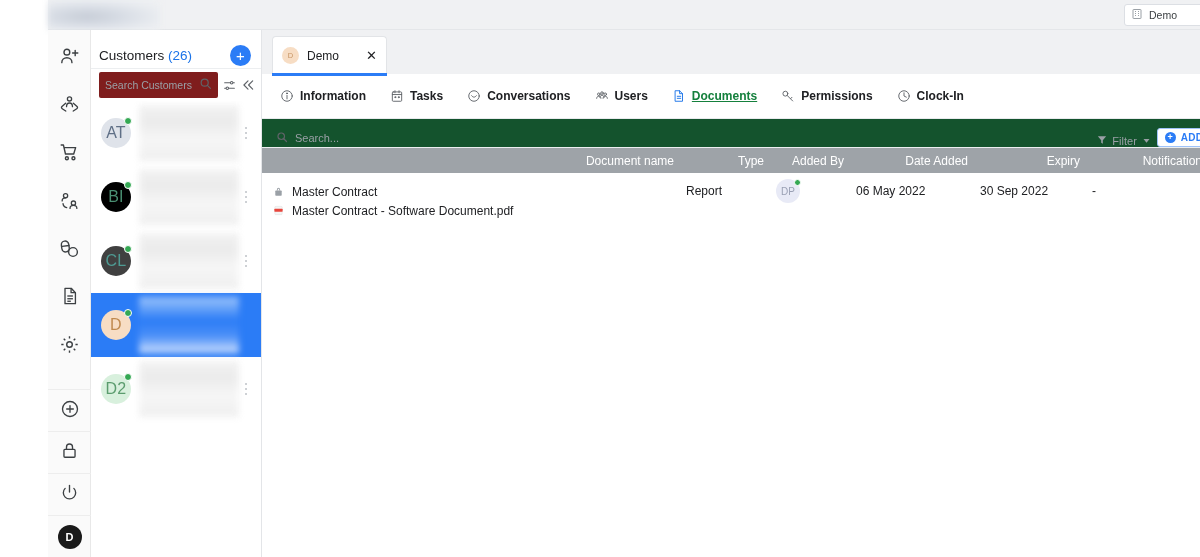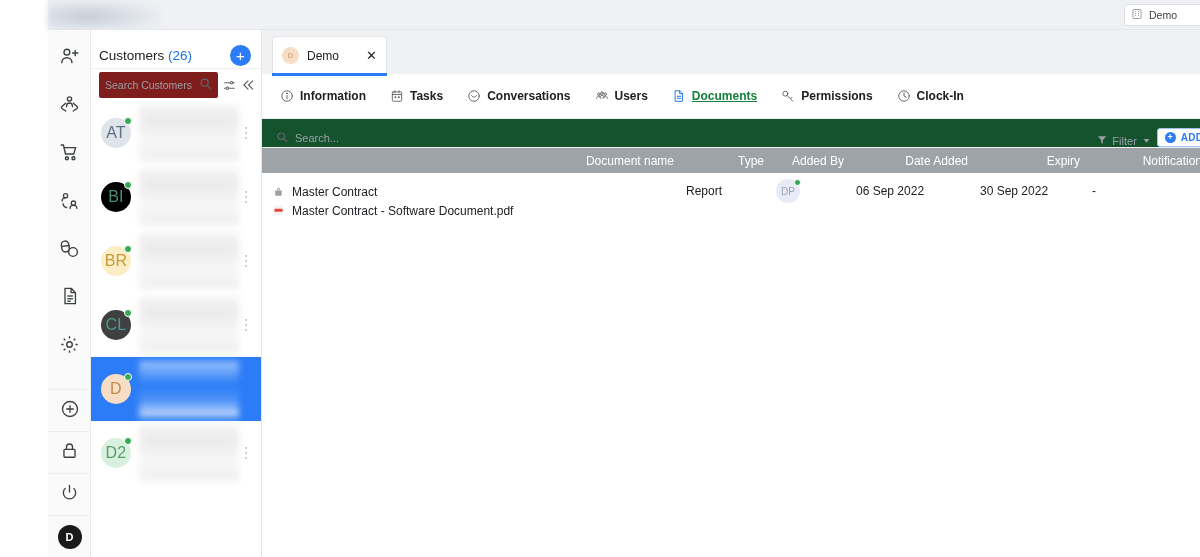--- a/index.html
+++ b/index.html
@@ -341,32 +341,20 @@
           <div class="blur-body"></div>
           <div class="kebab">
             <i></i>
             <i></i>
             <i></i>
           </div>
         </div>
         <div class="cust-row">
           <div class="av-wrap">
             <div class="av" style="background:#000000;color:#4a8f72">BI</div>
-            <span class="dot"></span>
-          </div>
-          <div class="blur-body"></div>
-          <div class="kebab">
-            <i></i>
-            <i></i>
-            <i></i>
-          </div>
-        </div>
-        <div class="cust-row">
-          <div class="av-wrap">
-            <div class="av" style="background:#fbedc6;color:#c39b3b">BR</div>
             <span class="dot"></span>
           </div>
           <div class="blur-body"></div>
           <div class="kebab">
             <i></i>
             <i></i>
             <i></i>
           </div>
         </div>
         <div class="cust-row">
@@ -569,21 +557,21 @@
                 <span class="file-name">Master Contract - Software Document.pdf</span>
               </div>
             </td>
             <td class="cell-mid">Report</td>
             <td>
               <div class="row-av-wrap">
                 <div class="row-av">DP</div>
                 <span class="row-dot"></span>
               </div>
             </td>
-            <td class="cell-mid">06 Sep 2022</td>
+            <td class="cell-mid">06 May 2022</td>
             <td class="cell-mid">30 Sep 2022</td>
             <td class="cell-mid">-</td>
             <td>
               <div class="row-kebab">
                 <i></i>
                 <i></i>
                 <i></i>
               </div>
             </td>
           </tr>

